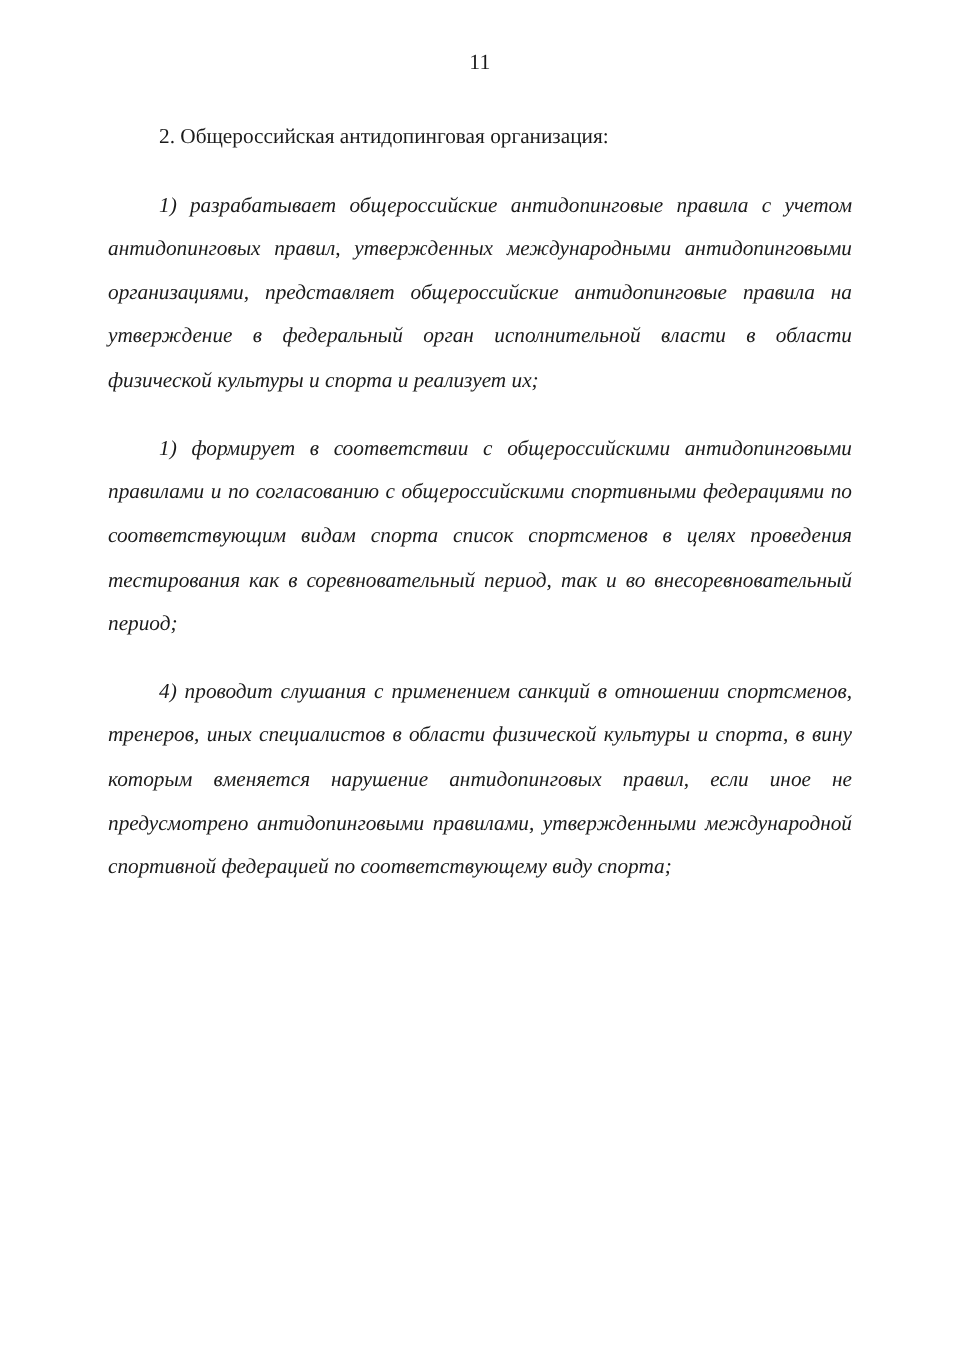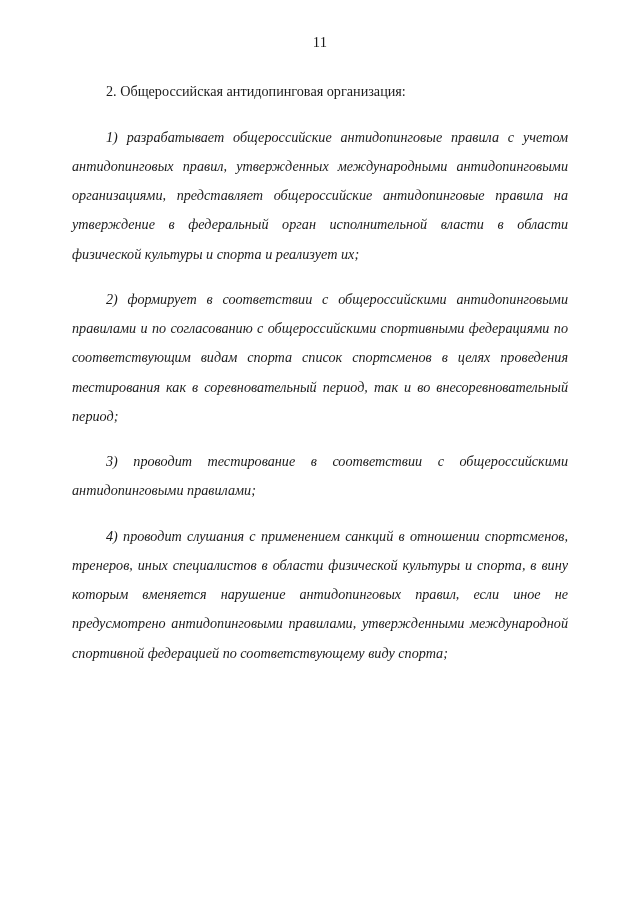--- a/index.html
+++ b/index.html
@@ -47,17 +47,16 @@
   }
 </style>
 </head>
 <body>
 
 <div class="page">
   <div class="page-number">11</div>
   <div class="body-text">
     <p class="indent">2. Общероссийская антидопинговая организация:</p>
     <p class="indent">1) разрабатывает общероссийские антидопинговые правила с учетом антидопинговых правил, утвержденных международными антидопинговыми организациями, представляет общероссийские антидопинговые правила на утверждение в федеральный орган исполнительной власти в области физической культуры и спорта и реализует их;</p>
-    <p class="indent">2) формирует в соответствии с общероссийскими антидопинговыми правилами и по согласованию с общероссийскими спортивными федерациями по соответствующим видам спорта список спортсменов в целях проведения тестирования как в соревновательный период, так и во внесоревновательный период;</p>
-    <p class="indent">3) проводит тестирование в соответствии с общероссийскими антидопинговыми правилами;</p>
+    <p class="indent">1) формирует в соответствии с общероссийскими антидопинговыми правилами и по согласованию с общероссийскими спортивными федерациями по соответствующим видам спорта список спортсменов в целях проведения тестирования как в соревновательный период, так и во внесоревновательный период;</p>
     <p class="indent">4) проводит слушания с применением санкций в отношении спортсменов, тренеров, иных специалистов в области физической культуры и спорта, в вину которым вменяется нарушение антидопинговых правил, если иное не предусмотрено антидопинговыми правилами, утвержденными международной спортивной федерацией по соответствующему виду спорта;</p>
   </div>
 </div>
 
 </body></html>

